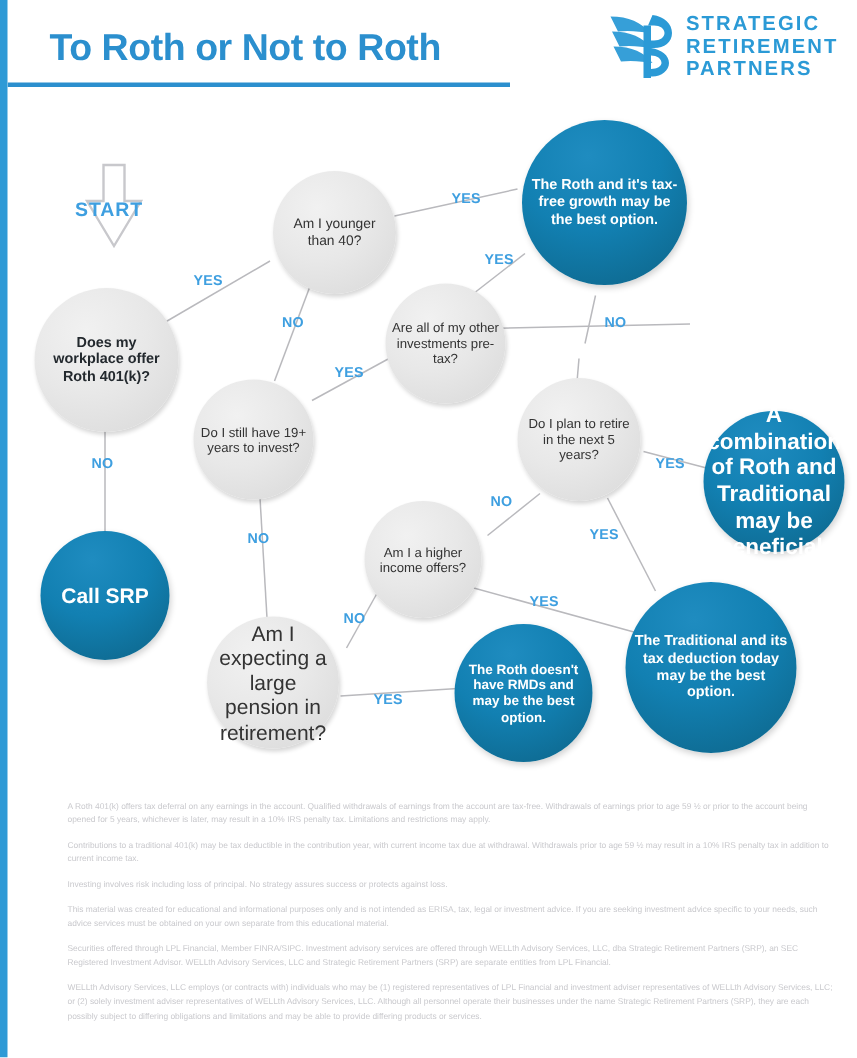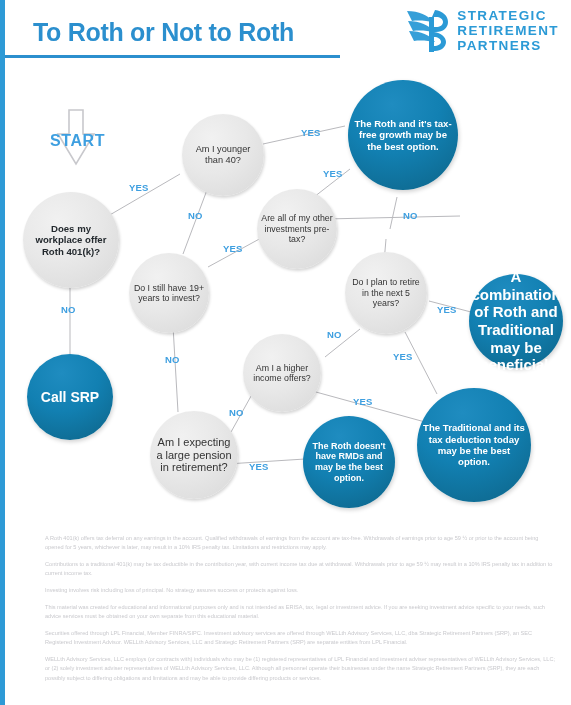--- a/index.html
+++ b/index.html
@@ -68,21 +68,21 @@
     box-shadow: 1px 2px 4px rgba(0,0,0,0.18);
   }
 
   .elabel {
     position: absolute;
     font-size: 9.5px; font-weight: bold; color: #3e9fe0;
     letter-spacing: 0.2px;
     white-space: nowrap;
   }
   #start-label {
-    position:absolute; font-size: 16px; font-weight: bold;
+    position:absolute; font-size: 13px; font-weight: bold;
     color:#3e9fe0; letter-spacing: 0.6px;
   }
   #start-arrow { position:absolute; }
 
   
   #disclaimers {
     position: absolute; left: 40px; top: 534px; width: 510px;
     color: #c9c9cd; font-size: 5.6px; line-height: 1.62;
   }
   #disclaimers p { margin: 0 0 8px 0; }
@@ -182,21 +182,21 @@
     </div>
 
     <div class="node q" style="left:340px; top:188px; width:82px; height:82px; font-size:8.8px;">
       <span>Do I plan to retire in the next 5 years?</span>
     </div>
 
     <div class="node q" style="left:238px; top:270px; width:78px; height:78px; font-size:8.8px;">
       <span>Am I a higher income offers?</span>
     </div>
 
-    <div class="node q" style="left:145px; top:347px; width:88px; height:88px; font-size:11px;">
+    <div class="node q" style="left:133px; top:347px; width:88px; height:88px; font-size:14px;">
       <span>Am I expecting a large pension in retirement?</span>
     </div>
 
     <div class="node a" style="left:22px; top:290px; width:86px; height:86px; font-size:14px;">
       <span>Call SRP</span>
     </div>
 
     <div class="node a" style="left:343px; top:16px; width:110px; height:110px; font-size:9.6px;justify-content:center;">
       <span>The Roth and it's tax-free growth may be the best option.</span>
     </div>

